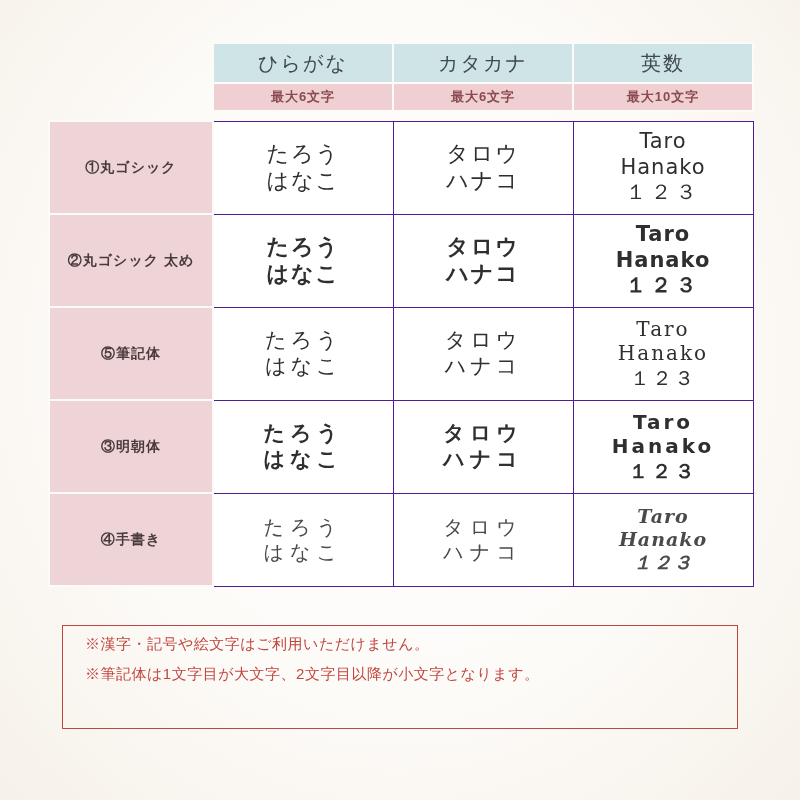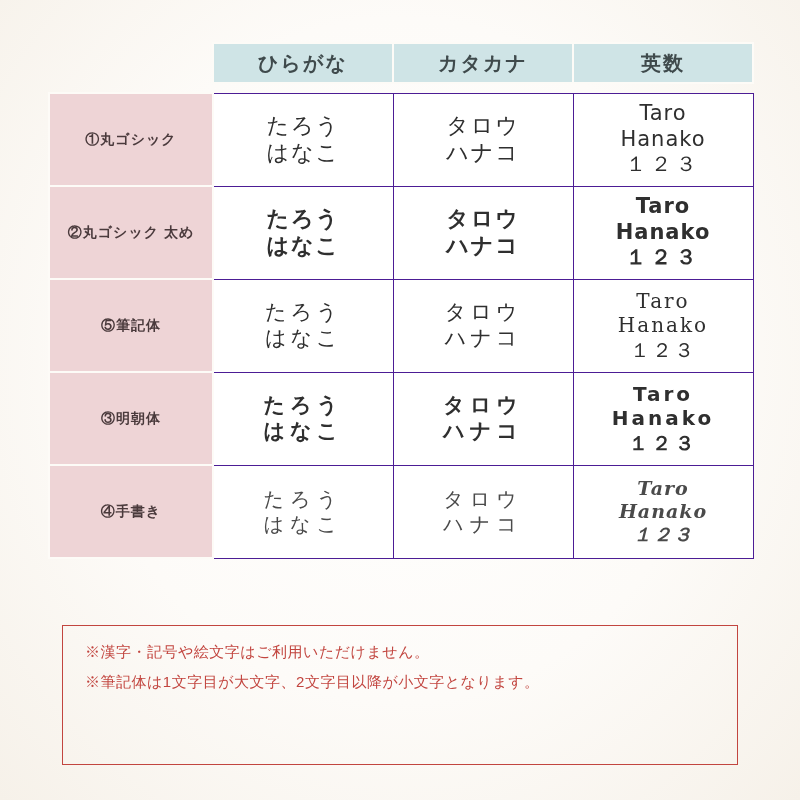--- a/index.html
+++ b/index.html
@@ -45,21 +45,21 @@
   
   col.c-label { width: 164px; }
   col.c-col   { width: 180px; }
 
   
   .hdr-blank { background: transparent; border: none; }
   .hdr-script {
     background: #cfe4e6;
     color: #3f4a4c;
     font-size: 20px;
-    font-weight: bold;
+    font-weight: normal;
     letter-spacing: 2px;
     text-align: center;
     height: 38px;
     border: 2px solid #fdfbf7;
   }
   .hdr-limit {
     background: #f0cfd2;
     color: #8a4a52;
     font-size: 13px;
     font-weight: bold;
@@ -105,24 +105,24 @@
   .en.s-mincho   { font-size: 20px; letter-spacing: 2px; }
   .en.s-hand     { font-size: 20px; letter-spacing: 3px; }
   .num { letter-spacing: 4px; font-size: 18px; }
 
   
   .notes {
     position: absolute;
     left: 62px;
     top: 625px;
     width: 676px;
-    height: 140px;
+    height: 104px;
     border: 1px solid #c2453f;
     box-sizing: border-box;
-    padding: 16px 22px 0 22px;
+    padding: 8px 22px 0 22px;
     background: transparent;
   }
   .notes p {
     margin: 0 0 10px 0;
     color: #c2453f;
     font-size: 15px;
     line-height: 1.35;
     letter-spacing: 0.5px;
   }
 </style>
@@ -140,20 +140,26 @@
       <col class="c-col">
       <col class="c-col">
     </colgroup>
     <thead>
       <tr>
         <th class="hdr-blank"></th>
         <th class="hdr-script">ひらがな</th>
         <th class="hdr-script">カタカナ</th>
         <th class="hdr-script">英数</th>
       </tr>
+      <tr>
+        <th class="hdr-blank"></th>
+        <th class="hdr-limit">最大6文字</th>
+        <th class="hdr-limit">最大6文字</th>
+        <th class="hdr-limit">最大10文字</th>
+      </tr>
       <tr class="spacer-row">
         <td colspan="4"></td>
       </tr>
     </thead>
     <tbody>
 
       <tr>
         <td class="row-label">①丸ゴシック</td>
         <td class="sample">
           <span class="ln s-round">たろう</span>

